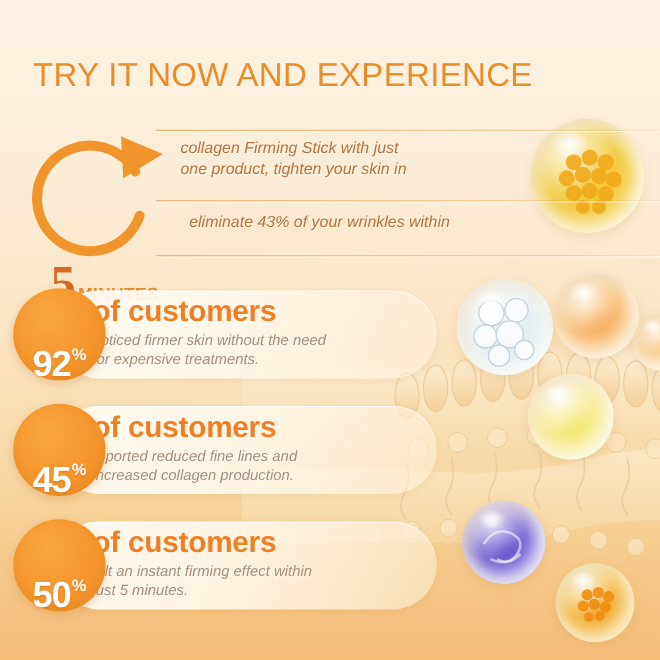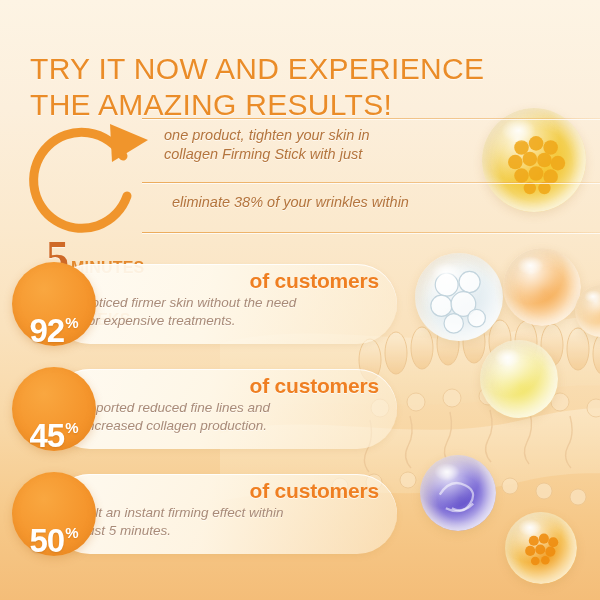--- a/index.html
+++ b/index.html
@@ -227,27 +227,26 @@
     background: linear-gradient(100deg, rgba(255,252,245,.95) 0%, rgba(255,250,238,.88) 45%, rgba(253,240,215,.55) 100%);
     box-shadow: 0 2px 6px rgba(197,140,62,.13), inset 0 1px 0 rgba(255,255,255,.85);
   }
   .pill-body {
     position: absolute;
     left: 72px;
     top: 7px;
     right: 18px;
   }
   .pill-title {
-    font-size: 21px;
+    font-size: 27px;
     font-weight: bold;
     color: #ef7f22;
     line-height: 1.1;
     letter-spacing: -.2px;
     text-shadow: 0 1px 0 rgba(255,255,255,.7);
-    text-align: right;
   }
   .pill-sub {
     margin-top: 2px;
     font-size: 13.5px;
     font-style: italic;
     line-height: 1.3;
     color: #a98b78;
     text-shadow: 0 1px 0 rgba(255,255,255,.6);
   }
 
@@ -409,42 +408,41 @@
             <circle cx="63" cy="55" r="7"></circle>
           <circle cx="42" cy="68" r="6"></circle>
             <circle cx="56" cy="67" r="6"></circle>
         </g>
       </svg>
     </div>
   </div>
 
   <div class="headline">
     <span class="ln">TRY IT NOW AND EXPERIENCE</span>
-    <span class="ln">THE AMAZING RESULTS!</span>
   </div>
 
   <div class="time-block">
 
     <svg class="arrow-ring" viewBox="0 0 146 132">
       <path d="M112,46 A48,48 0 1 0 116,86" fill="none" stroke="#f0952c" stroke-width="9" stroke-linecap="round" transform="translate(-3,0)"></path>
       <polygon points="96,14 134,30 98,52" fill="#f0952c"></polygon>
     </svg>
 
     <div class="lines-wrap">
       <div class="rule rule-1"></div>
       <div class="rule rule-2"></div>
       <div class="rule rule-3"></div>
 
       <div class="time-text time-text-1">
+        <div>collagen Firming Stick with just</div>
         <div>one product, tighten your skin in</div>
-        <div>collagen Firming Stick with just</div>
       </div>
 
       <div class="time-text time-text-2">
-        <div>eliminate 38% of your wrinkles within</div>
+        <div>eliminate 43% of your wrinkles within</div>
       </div>
     </div>
 
     <div class="num-row num-row-1">
       <span class="big-num">5</span>
       <span class="unit">MINUTES</span>
     </div>
     <div class="num-row num-row-2">
       <span class="big-num">3</span>
       <span class="unit">WEEKS</span>

